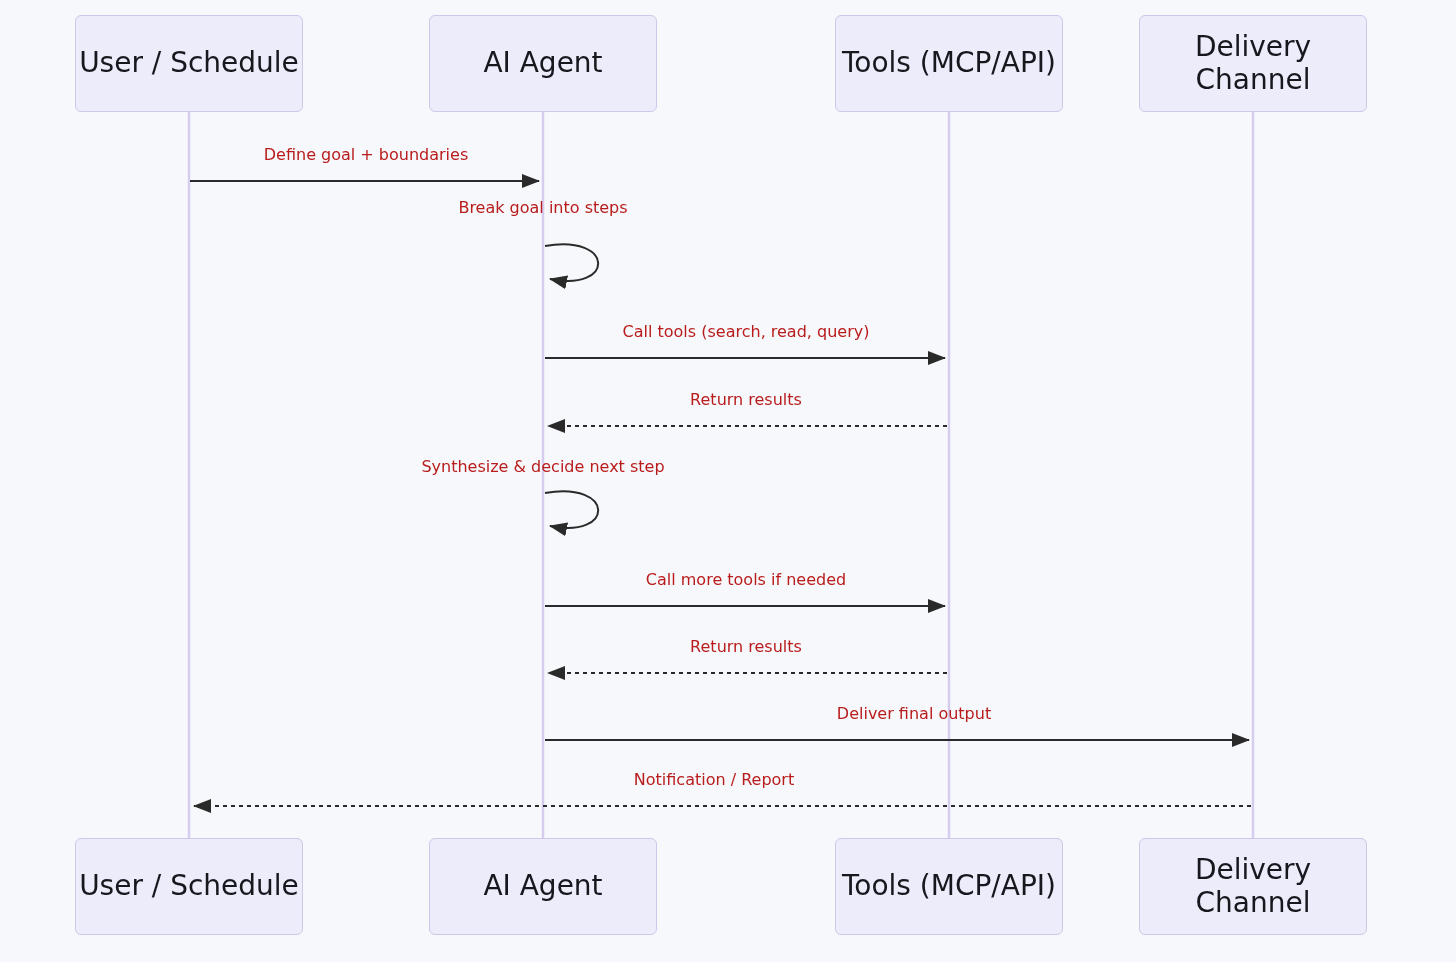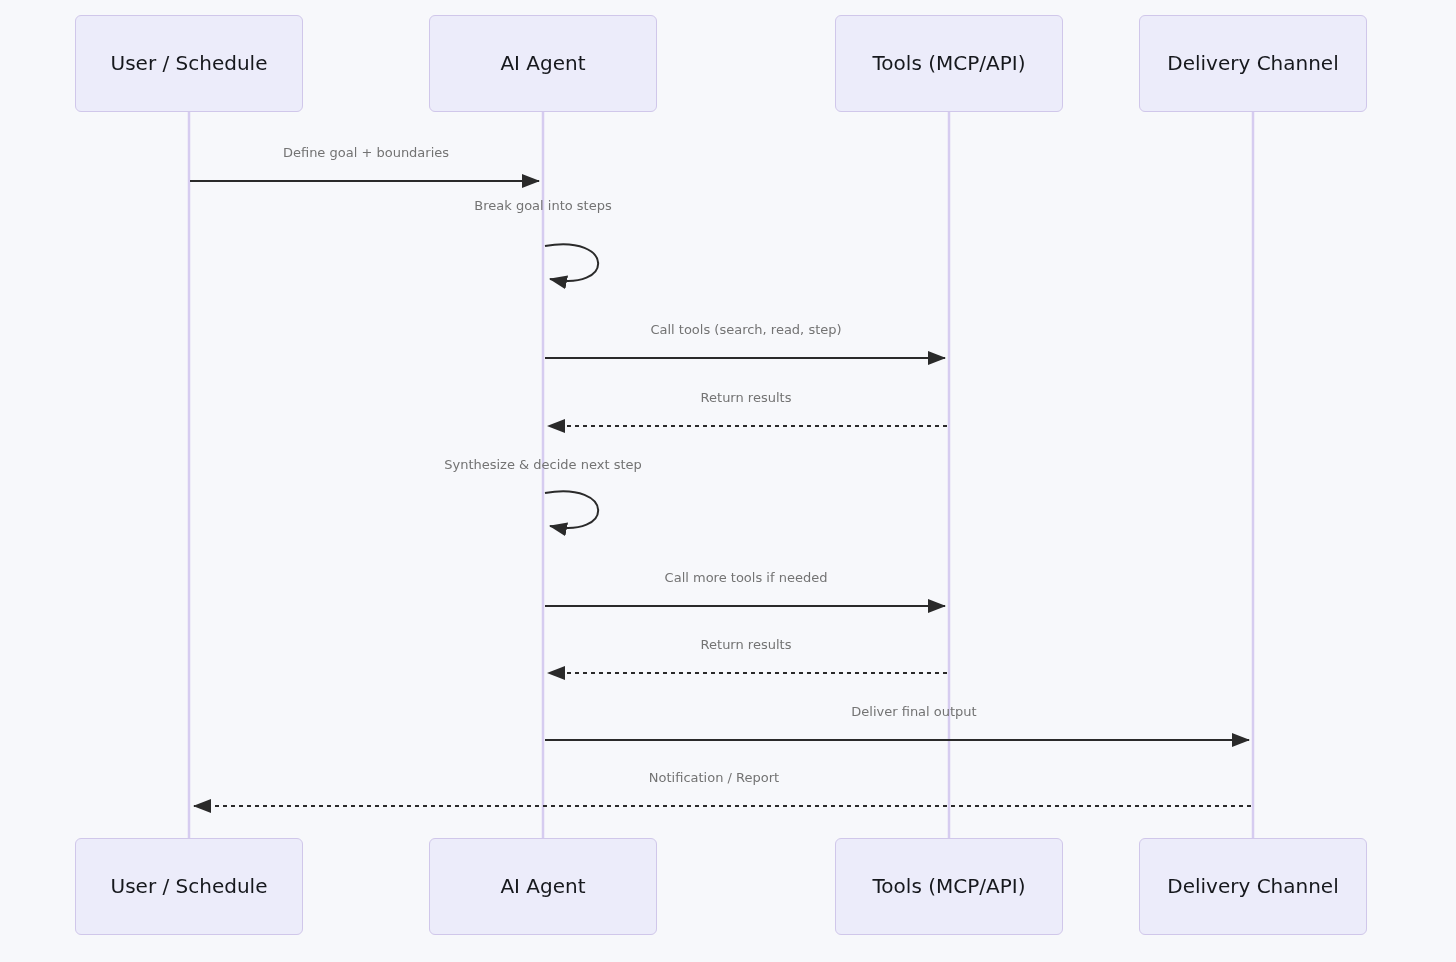--- a/index.html
+++ b/index.html
@@ -36,31 +36,31 @@
     position: absolute;
     width: 228px;
     height: 97px;
     box-sizing: border-box;
     background: #ececfa;
     border: 1px solid #d0c7ea;
     border-radius: 6px;
     display: flex;
     align-items: center;
     justify-content: center;
-    font-size: 20px;
+    font-size: 28px;
     color: #16181d;
     text-align: center;
     line-height: 1.15;
   }
   .mlabel {
     position: absolute;
     transform: translateX(-50%);
     white-space: nowrap;
-    font-size: 13px;
-    color: #737373;
+    font-size: 16px;
+    color: #b91c1c;
     line-height: 1.2;
   }
 </style>
 </head>
 <body>
 
 <div id="stage">
 
   <svg id="wires" width="1456" height="962" viewBox="0 0 1456 962">
     <defs>
@@ -114,21 +114,21 @@
   </div>
   <div class="actor" style="left:835px; top:838px;">
     <span>Tools (MCP/API)</span>
   </div>
   <div class="actor" style="left:1139px;top:838px;">
     <span>Delivery Channel</span>
   </div>
 
   <div class="mlabel" style="left:366px; top:145px;">Define goal + boundaries</div>
   <div class="mlabel" style="left:543px; top:198px;">Break goal into steps</div>
-  <div class="mlabel" style="left:746px; top:322px;">Call tools (search, read, step)</div>
+  <div class="mlabel" style="left:746px; top:322px;">Call tools (search, read, query)</div>
   <div class="mlabel" style="left:746px; top:390px;">Return results</div>
   <div class="mlabel" style="left:746px; top:570px;">Call more tools if needed</div>
   <div class="mlabel" style="left:543px; top:457px;">Synthesize &amp; decide next step</div>
   <div class="mlabel" style="left:746px; top:637px;">Return results</div>
   <div class="mlabel" style="left:898px; top:704px;margin-left:16px;">Deliver final output</div>
   <div class="mlabel" style="left:714px; top:770px;">Notification / Report</div>
 
 </div>
 
 </body></html>

